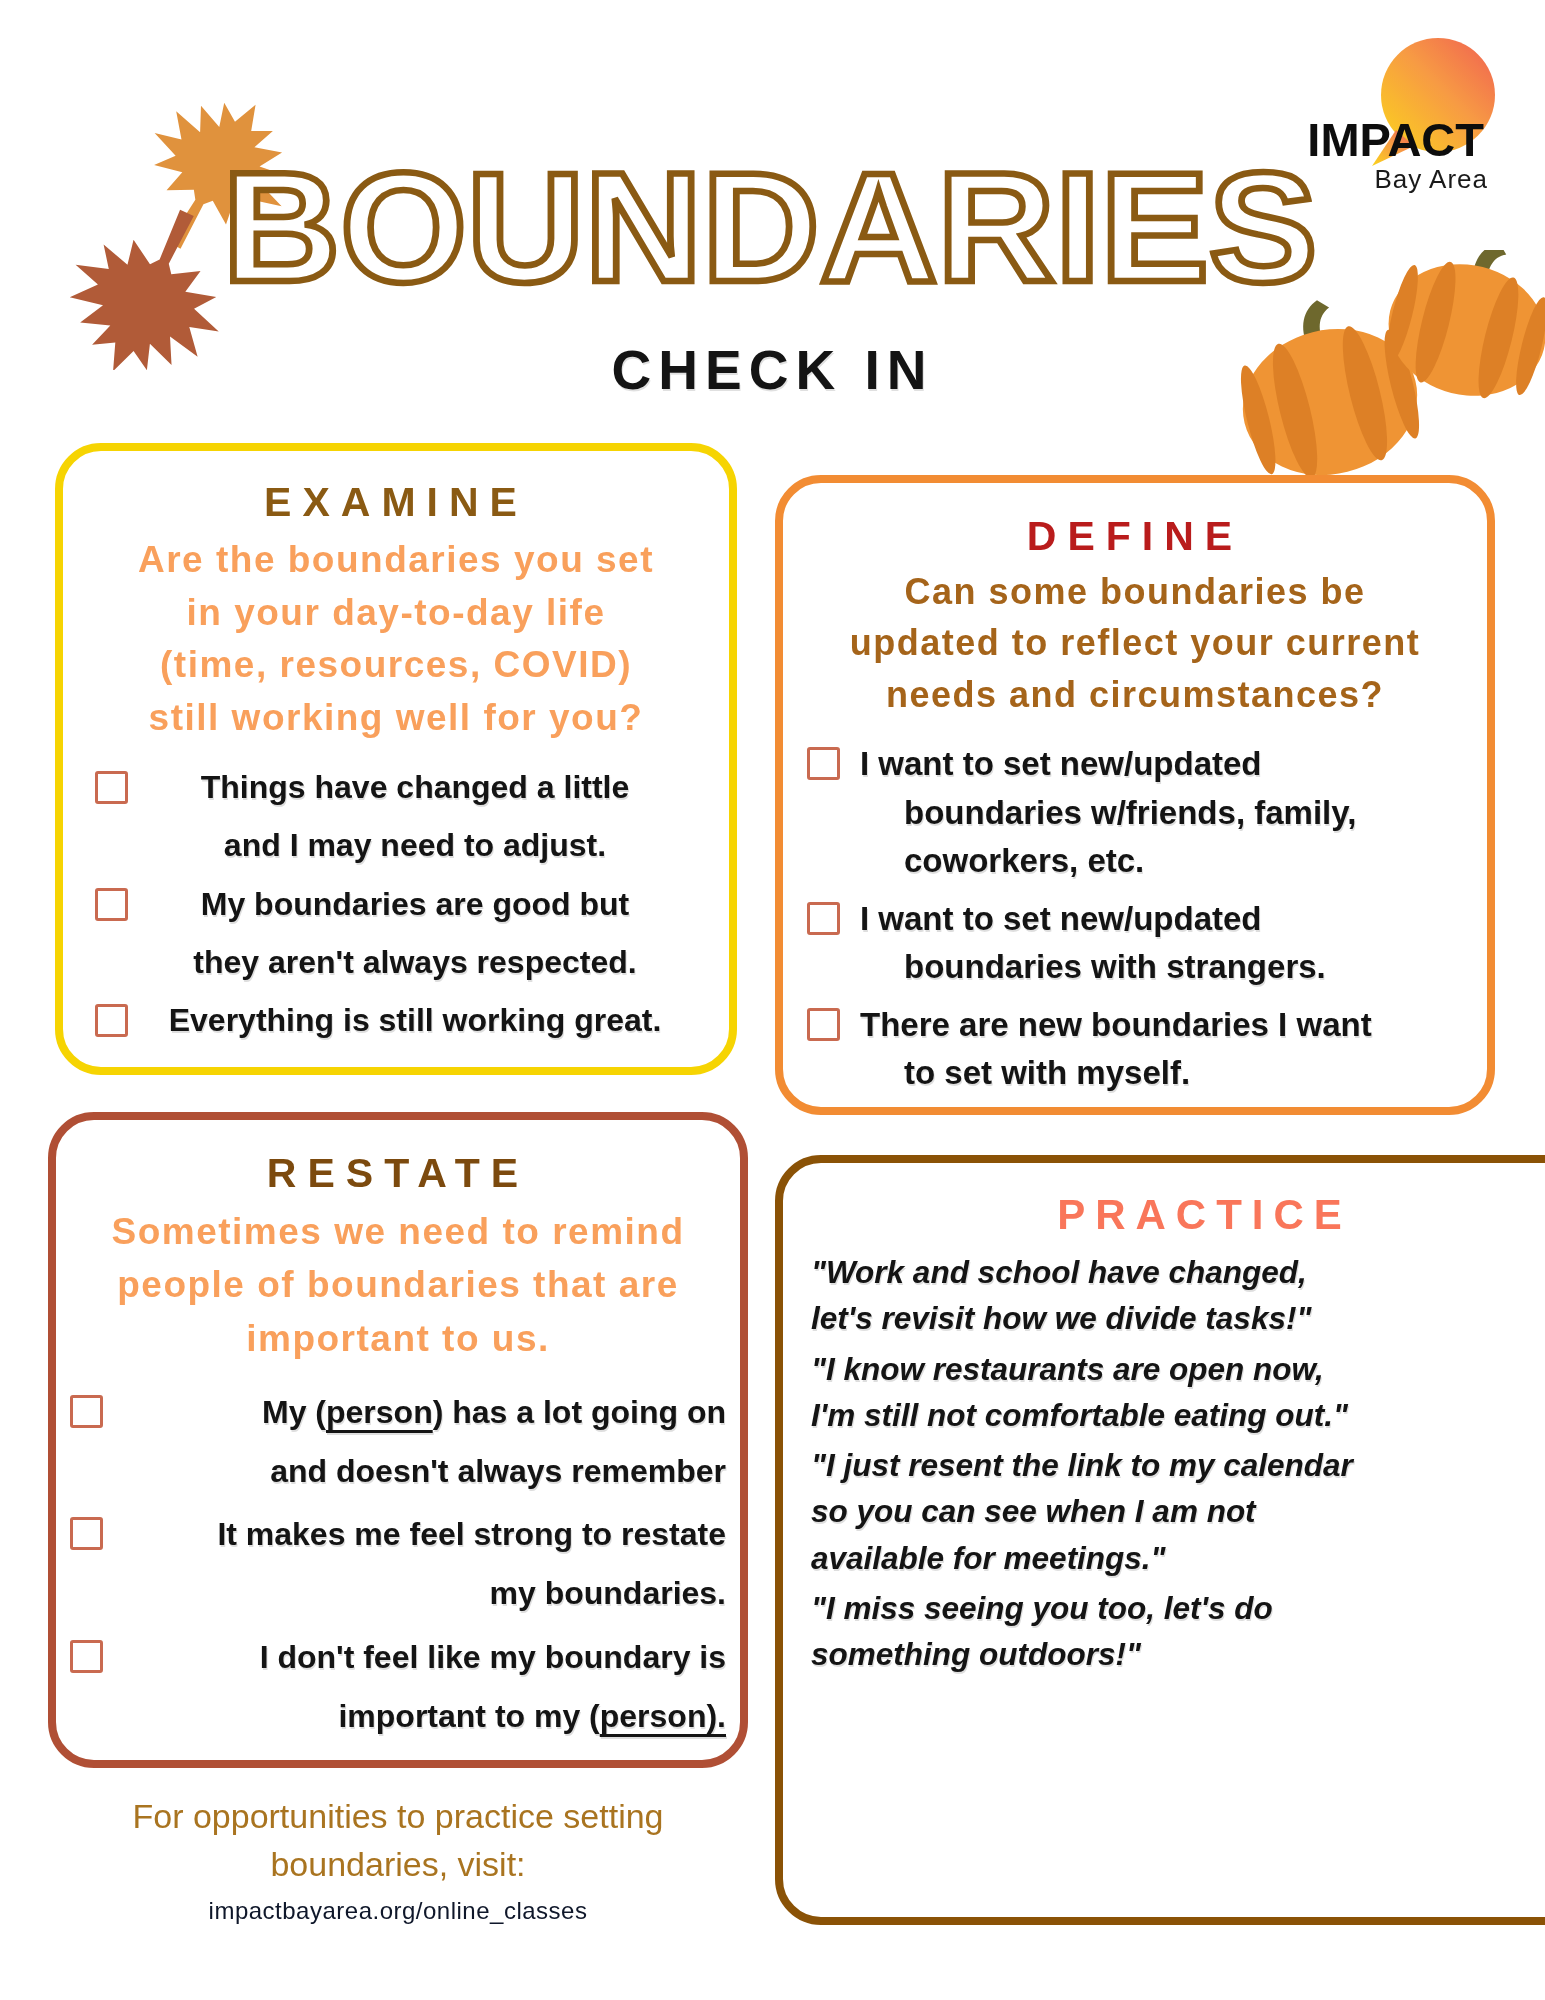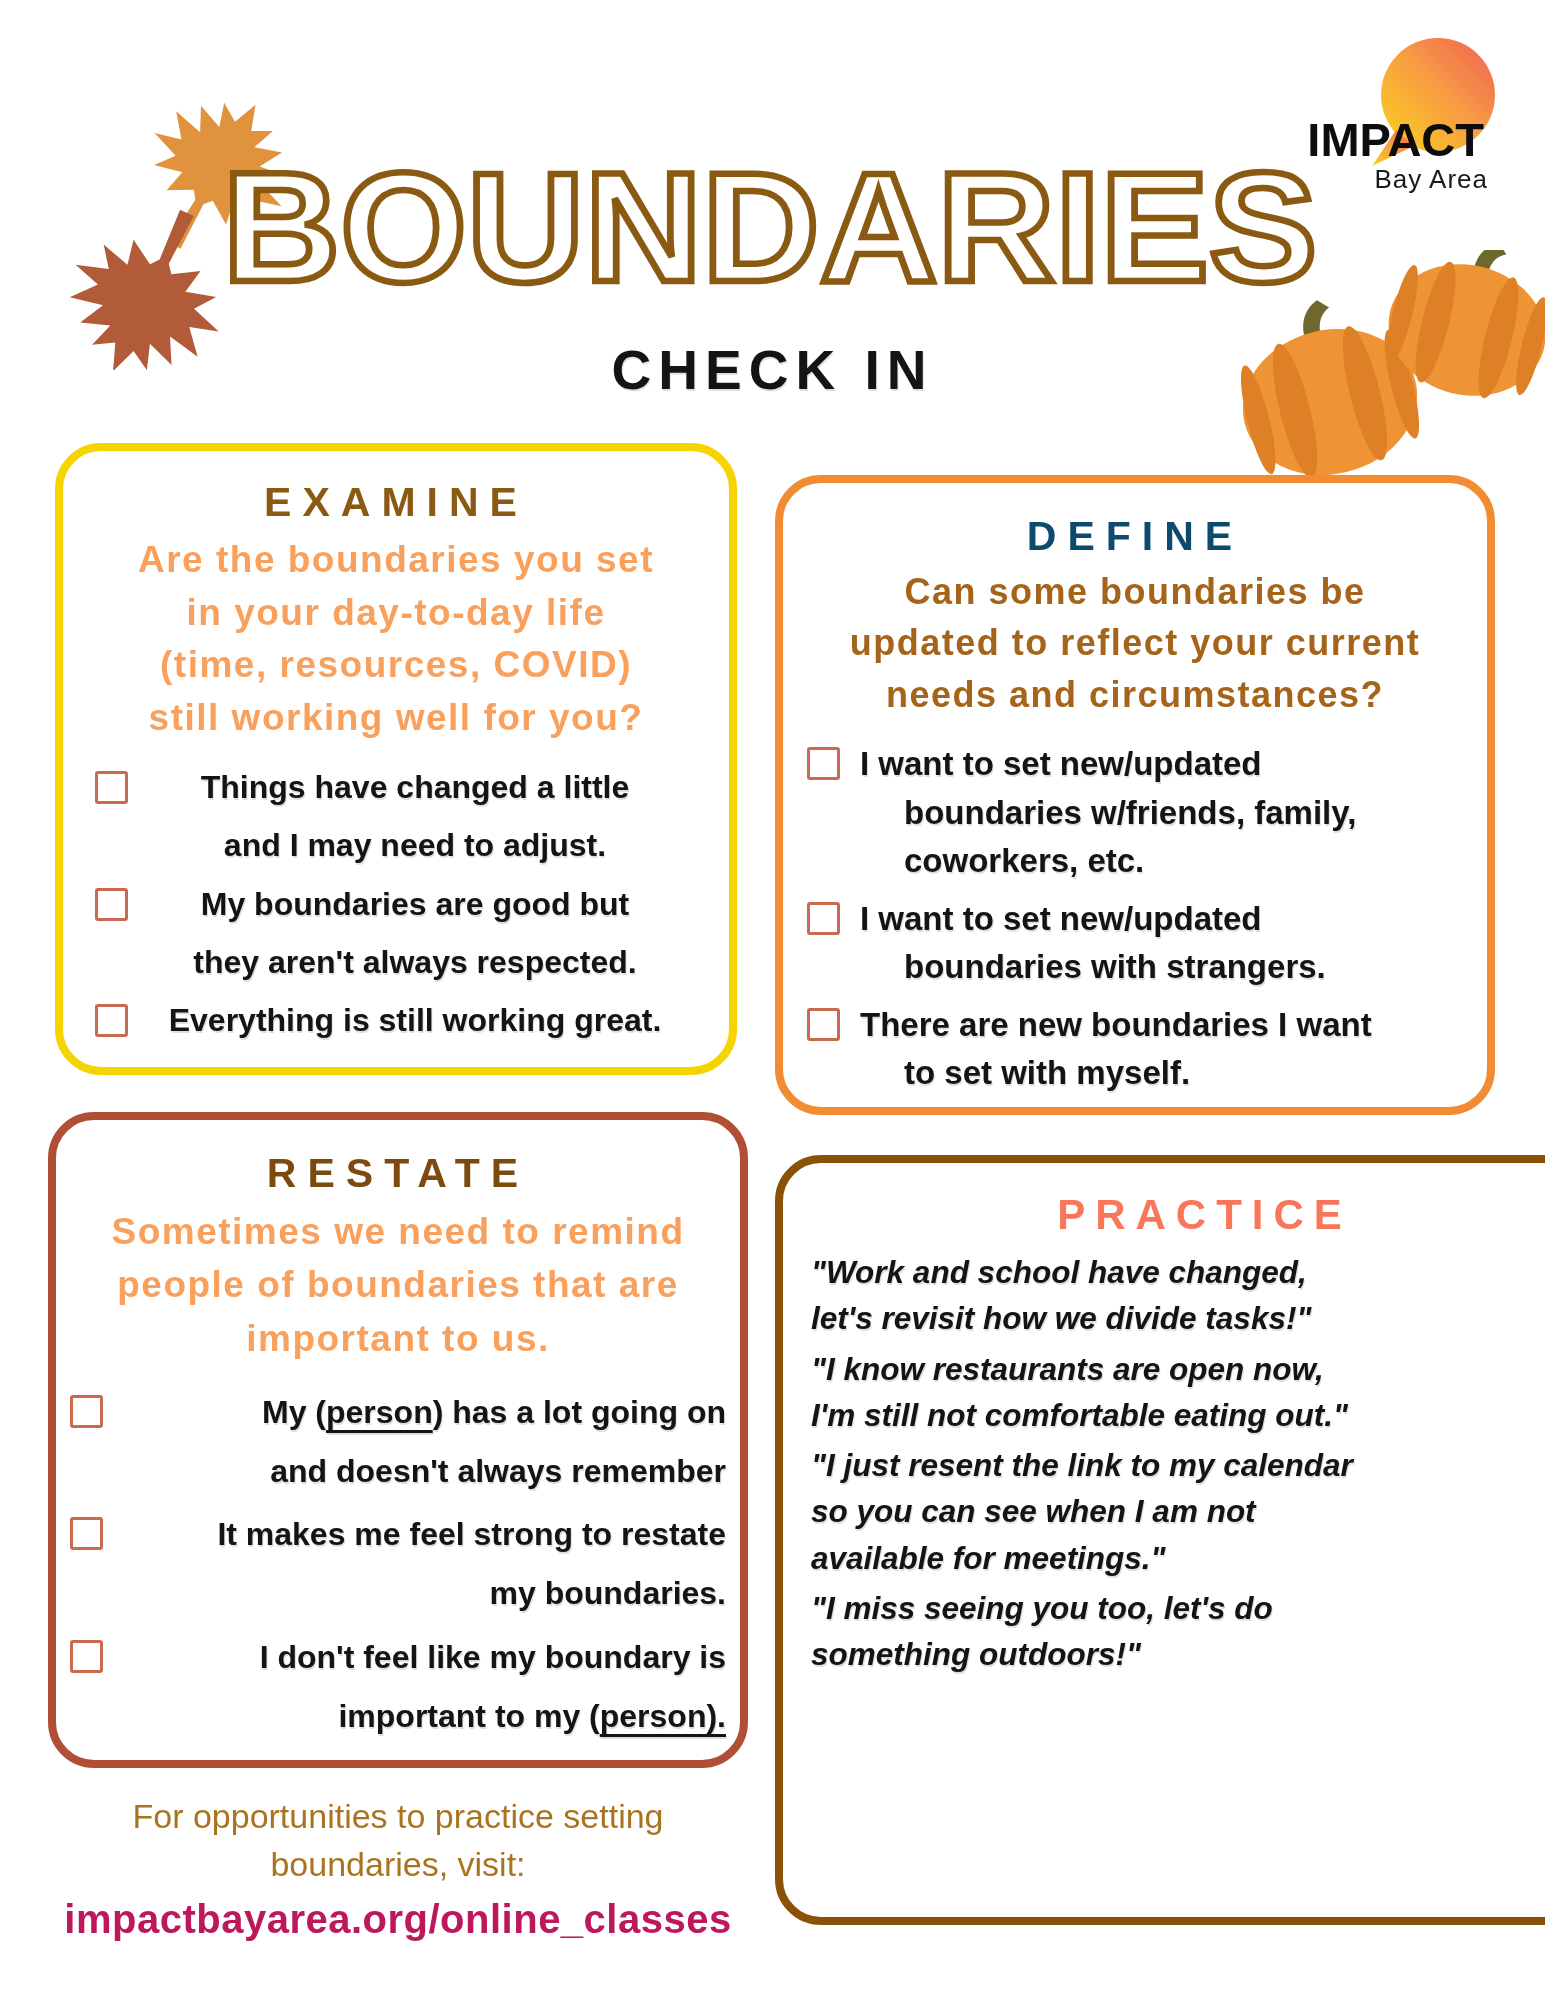--- a/index.html
+++ b/index.html
@@ -32,21 +32,21 @@
                padding:28px 28px 0;}
   #examine-box h2{color:#8A5A13;letter-spacing:11px;}
   #examine-box .question{margin-top:8px;font-size:37px;line-height:1.42;color:#F9A05C;}
   #examine-box .items{margin-top:14px;padding:0 4px;}
   #examine-box .item{column-gap:5px;}
   #examine-box .cb{margin-top:13px;}
   #examine-box .itxt{font-size:32px;line-height:1.82;text-align:center;}
 
   #define-box{left:775px;top:475px;width:720px;height:640px;border:8px solid #F28C33;
               padding:30px 24px 0;}
-  #define-box h2{color:#0c4a6e;letter-spacing:11px;}
+  #define-box h2{color:#b91c1c;letter-spacing:11px;}
   #define-box .question{margin-top:6px;font-size:36px;line-height:1.43;color:#A5641A;}
   #define-box .items{margin-top:20px;}
   #define-box .item{column-gap:20px;margin-bottom:10px;}
   #define-box .cb{margin-top:7px;}
   #define-box .itxt{font-size:33px;line-height:1.46;text-align:left;
                     padding-left:44px;text-indent:-44px;}
 
   #restate-box{left:48px;top:1112px;width:700px;height:656px;border:8px solid #B04F35;
                padding:30px 14px 0;}
   #restate-box h2{color:#7C4A0E;letter-spacing:11px;}
@@ -63,21 +63,21 @@
   #practice-box .question{margin-top:6px;font-size:35px;line-height:1.42;color:#B35A3A;}
   .quotes{margin-top:10px;}
   .quote{margin:0 0 4px 0;font-size:31.5px;font-style:italic;font-weight:700;color:#141414;
          line-height:1.47;white-space:pre-line;text-align:left;padding-left:8px;
          text-shadow:1px 2px 0 rgba(0,0,0,.13);}
 
   
   #footer{left:48px;top:1792px;width:700px;text-align:center;}
   #footer-note{margin:0;font-size:34px;font-weight:400;color:#A97420;line-height:1.42;
                white-space:pre-line;}
-  #footer-url{margin:8px 0 0;font-size:40px;font-weight:700;color:#be185d;letter-spacing:0.5px;}
+  #footer-url{margin:8px 0 0;font-size:24px;font-weight:400;color:#0f172a;letter-spacing:0.5px;}
 </style>
 </head>
 <body>
 
 <div id="page">
 
   <svg class="abs" style="left:30px;top:40px;" width="290" height="330" viewBox="0 0 290 330">
     <defs>
       <path id="leaf" d="M100,8 L88,40 L64,26 L74,56 L40,44 L56,74 L16,66 L40,94 L6,104 L44,116
         L26,140 L62,130 L56,160 L86,142 L94,152 L91,216 L109,216 L106,152 L114,142 L144,160

